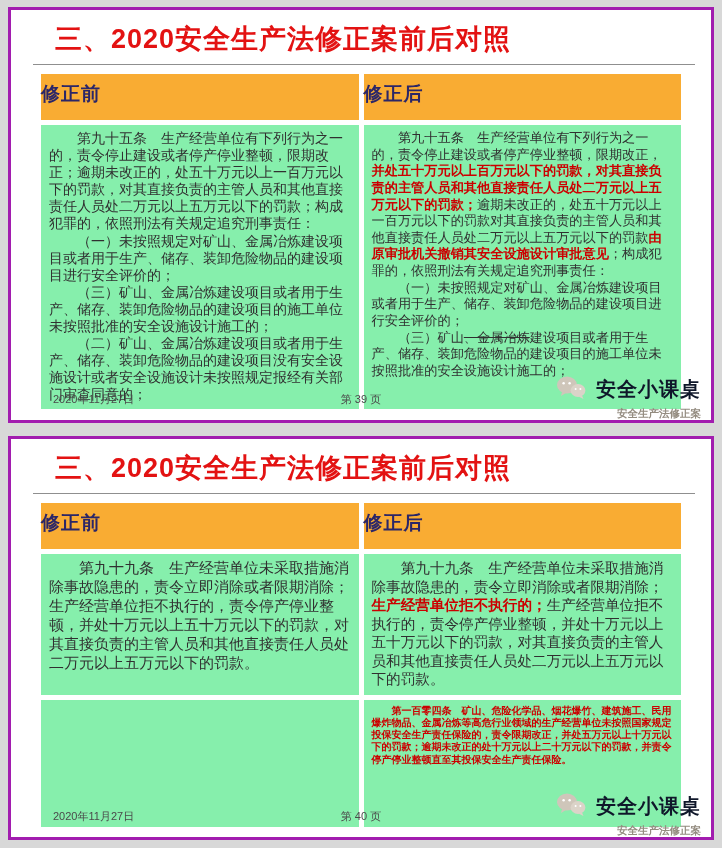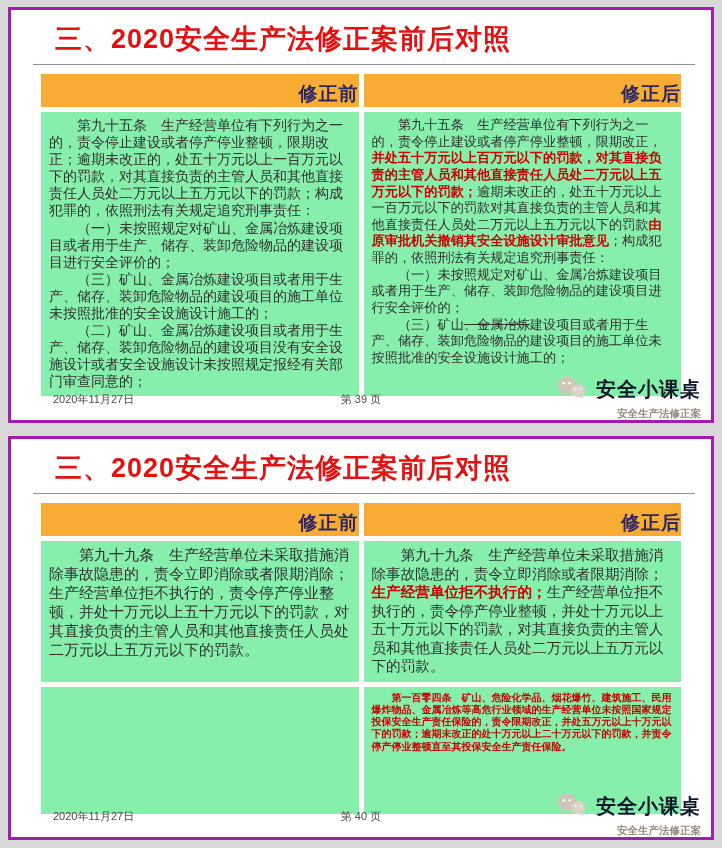--- a/index.html
+++ b/index.html
@@ -37,23 +37,23 @@
     display:grid;
     grid-template-columns:1fr 1fr;
     gap:5px;
     margin:0 30px;
     background:#ffffff;
   }
   .th{
     background:#f9ac33;
     color:#2b2668;
     font-weight:800;
-    text-align:right;
+    text-align:left;
     font-size:19px;
-    padding:7px 0 0 0;
+    padding:7px 0 13px 0;
     letter-spacing:1px;
   }
   .cell{
     background:#86efac;
     padding:5px 8px 6px 8px;
     color:#303030;
   }
   .cell p.para{margin:0;text-indent:2em;}
   .before-1{font-size:14px;line-height:1.22;min-height:268px;}
   .after-1{font-size:13.2px;line-height:1.26;min-height:268px;}

